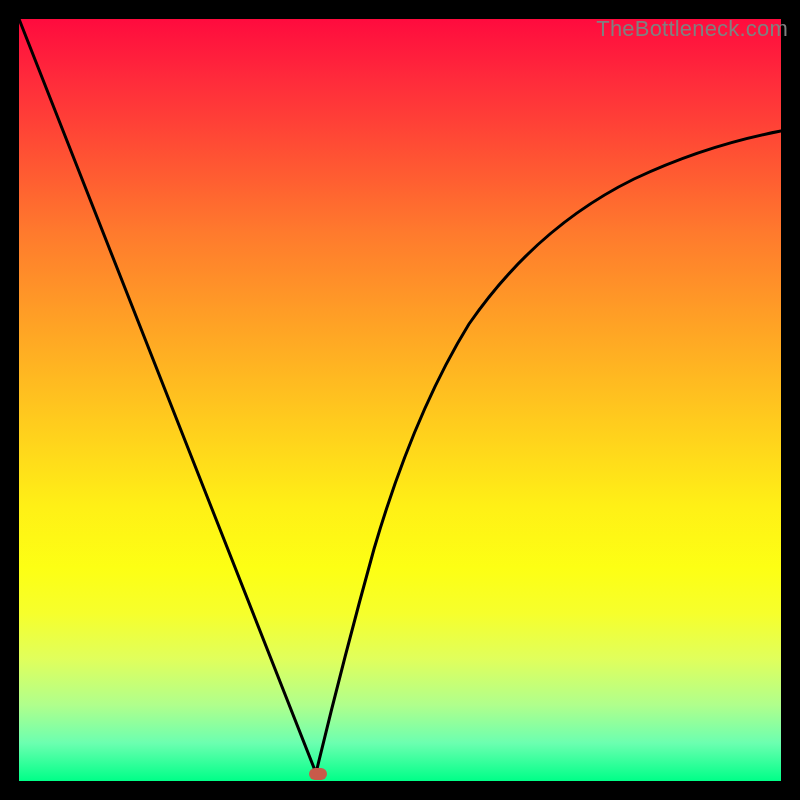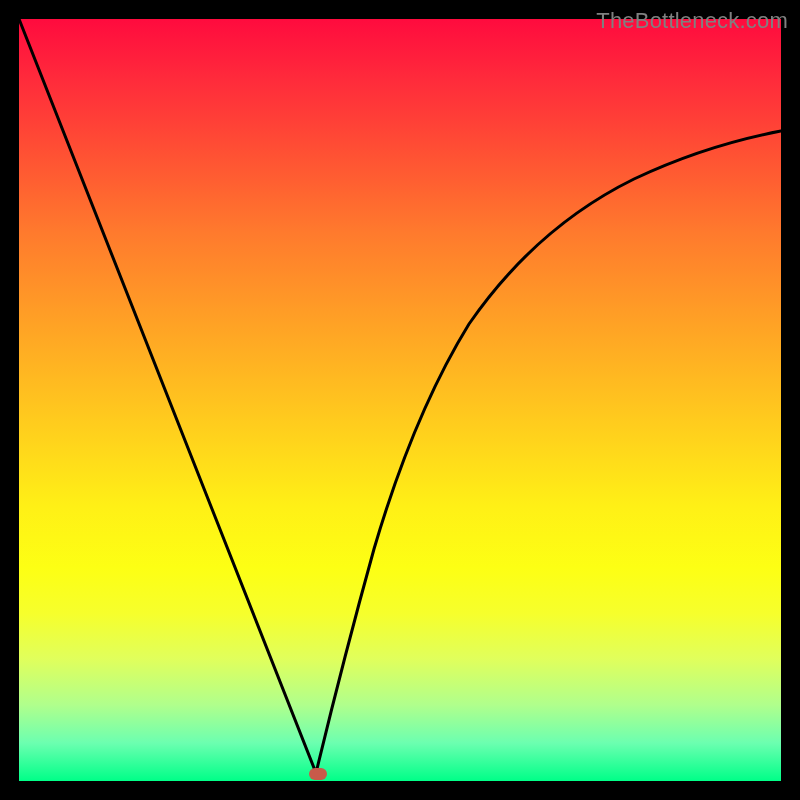--- a/index.html
+++ b/index.html
@@ -36,21 +36,21 @@
   .svg-overlay {
     position: absolute;
     left: 19px;
     top: 19px;
     width: 762px;
     height: 762px;
     pointer-events: none;
   }
   .watermark {
     position: absolute;
-    top: 8px;
+    top: 16px;
     right: 12px;
     color: #808080;
     font-size: 22px;
     font-weight: 500;
     letter-spacing: 0.2px;
   }
   .dot {
     position: absolute;
     width: 18px;
     height: 12px;

